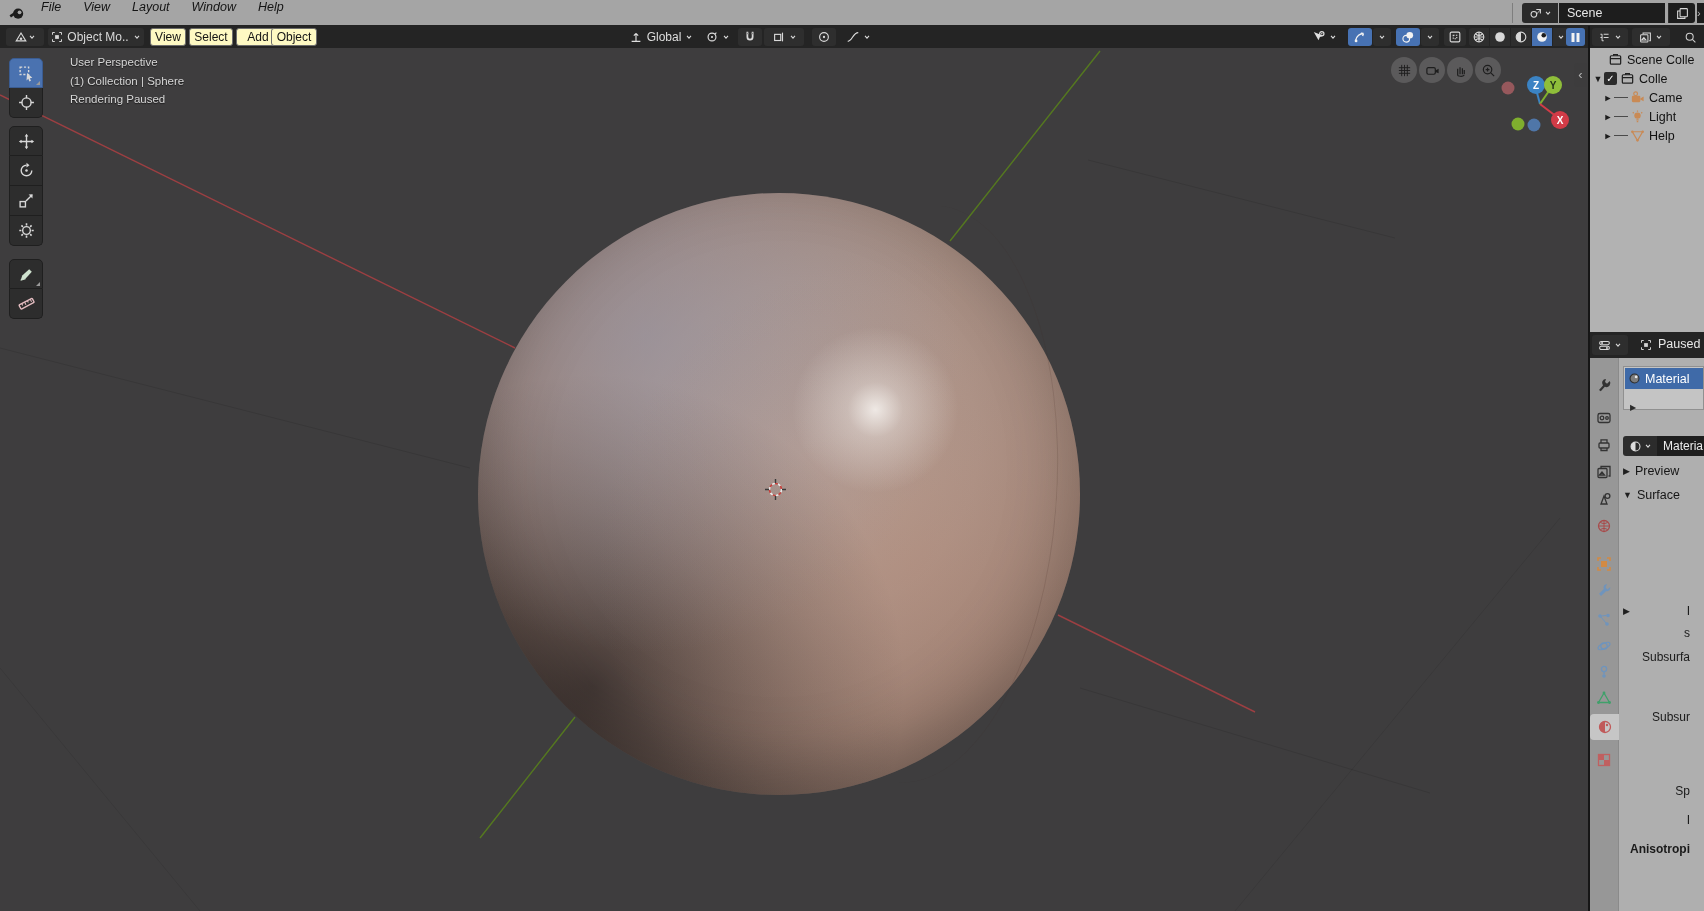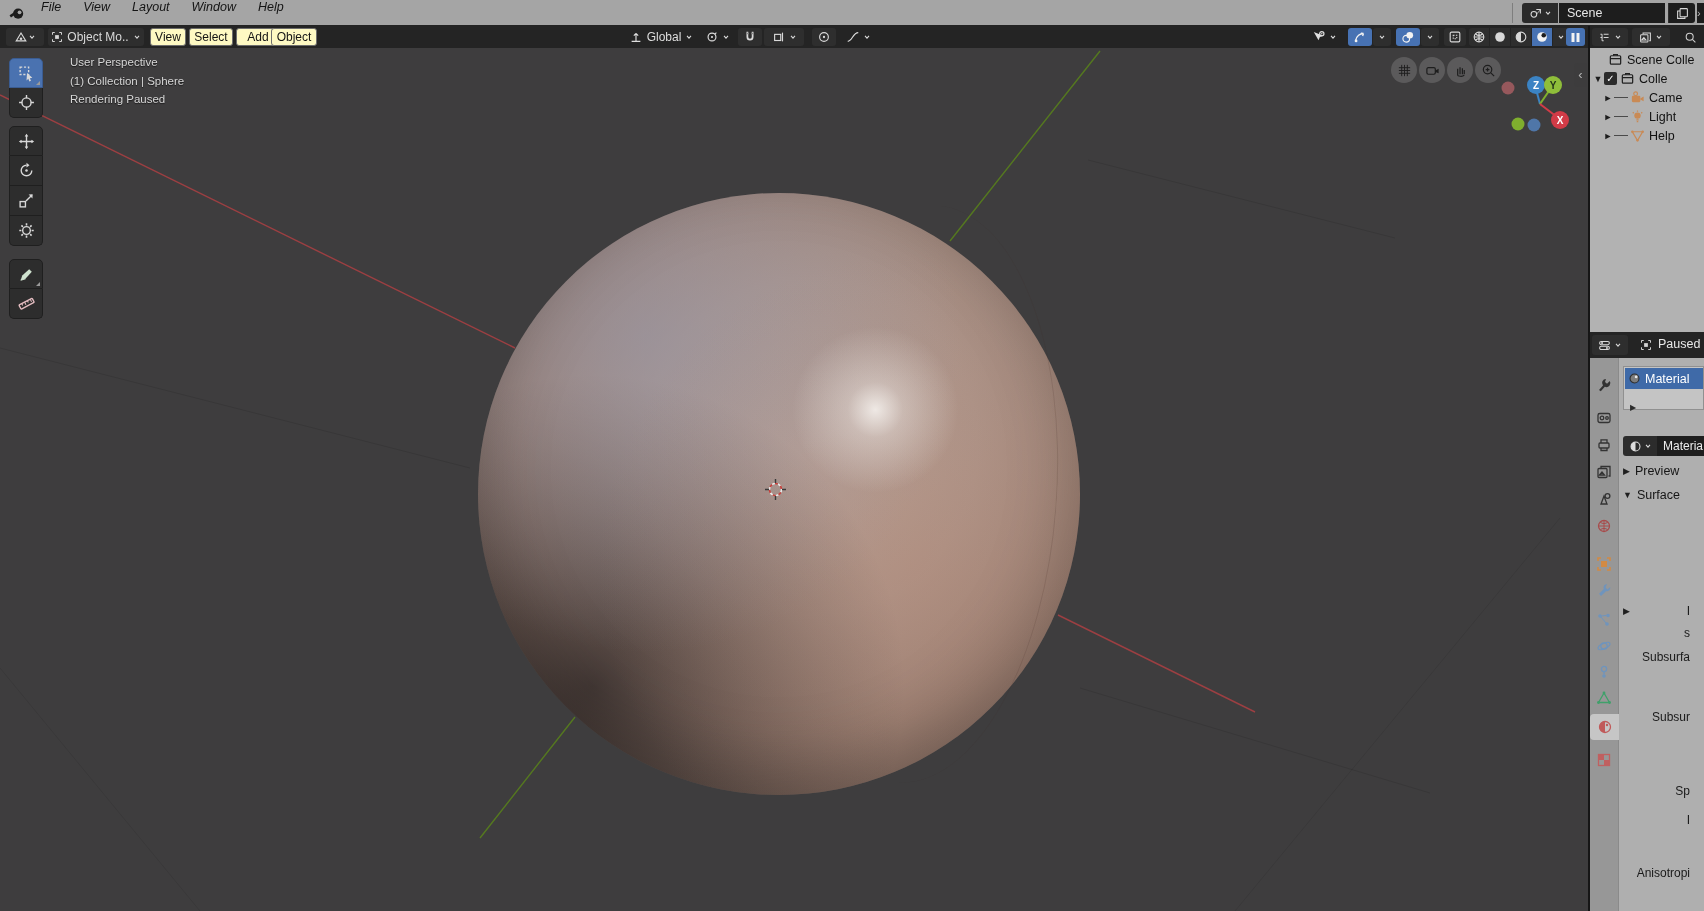--- a/index.html
+++ b/index.html
@@ -626,15 +626,15 @@
       <span class="parrow">▼</span>
       <span>Surface</span>
     </div>
     <span class="parrow" style="position:absolute;left:4px;top:248px;">▶</span>
     <span class="plabel" style="top:246px;">I</span>
     <span class="plabel" style="top:268px;">s</span>
     <span class="plabel" style="top:292px;">Subsurfa</span>
     <span class="plabel" style="top:352px;">Subsur</span>
     <span class="plabel" style="top:426px;">Sp</span>
     <span class="plabel" style="top:455px;">I</span>
-    <span class="plabel" style="top:508px;">Anisotropi</span>
+    <span class="plabel" style="top:484px;font-weight:bold;">Anisotropi</span>
   </div>
 </div>
 
 </body></html>

